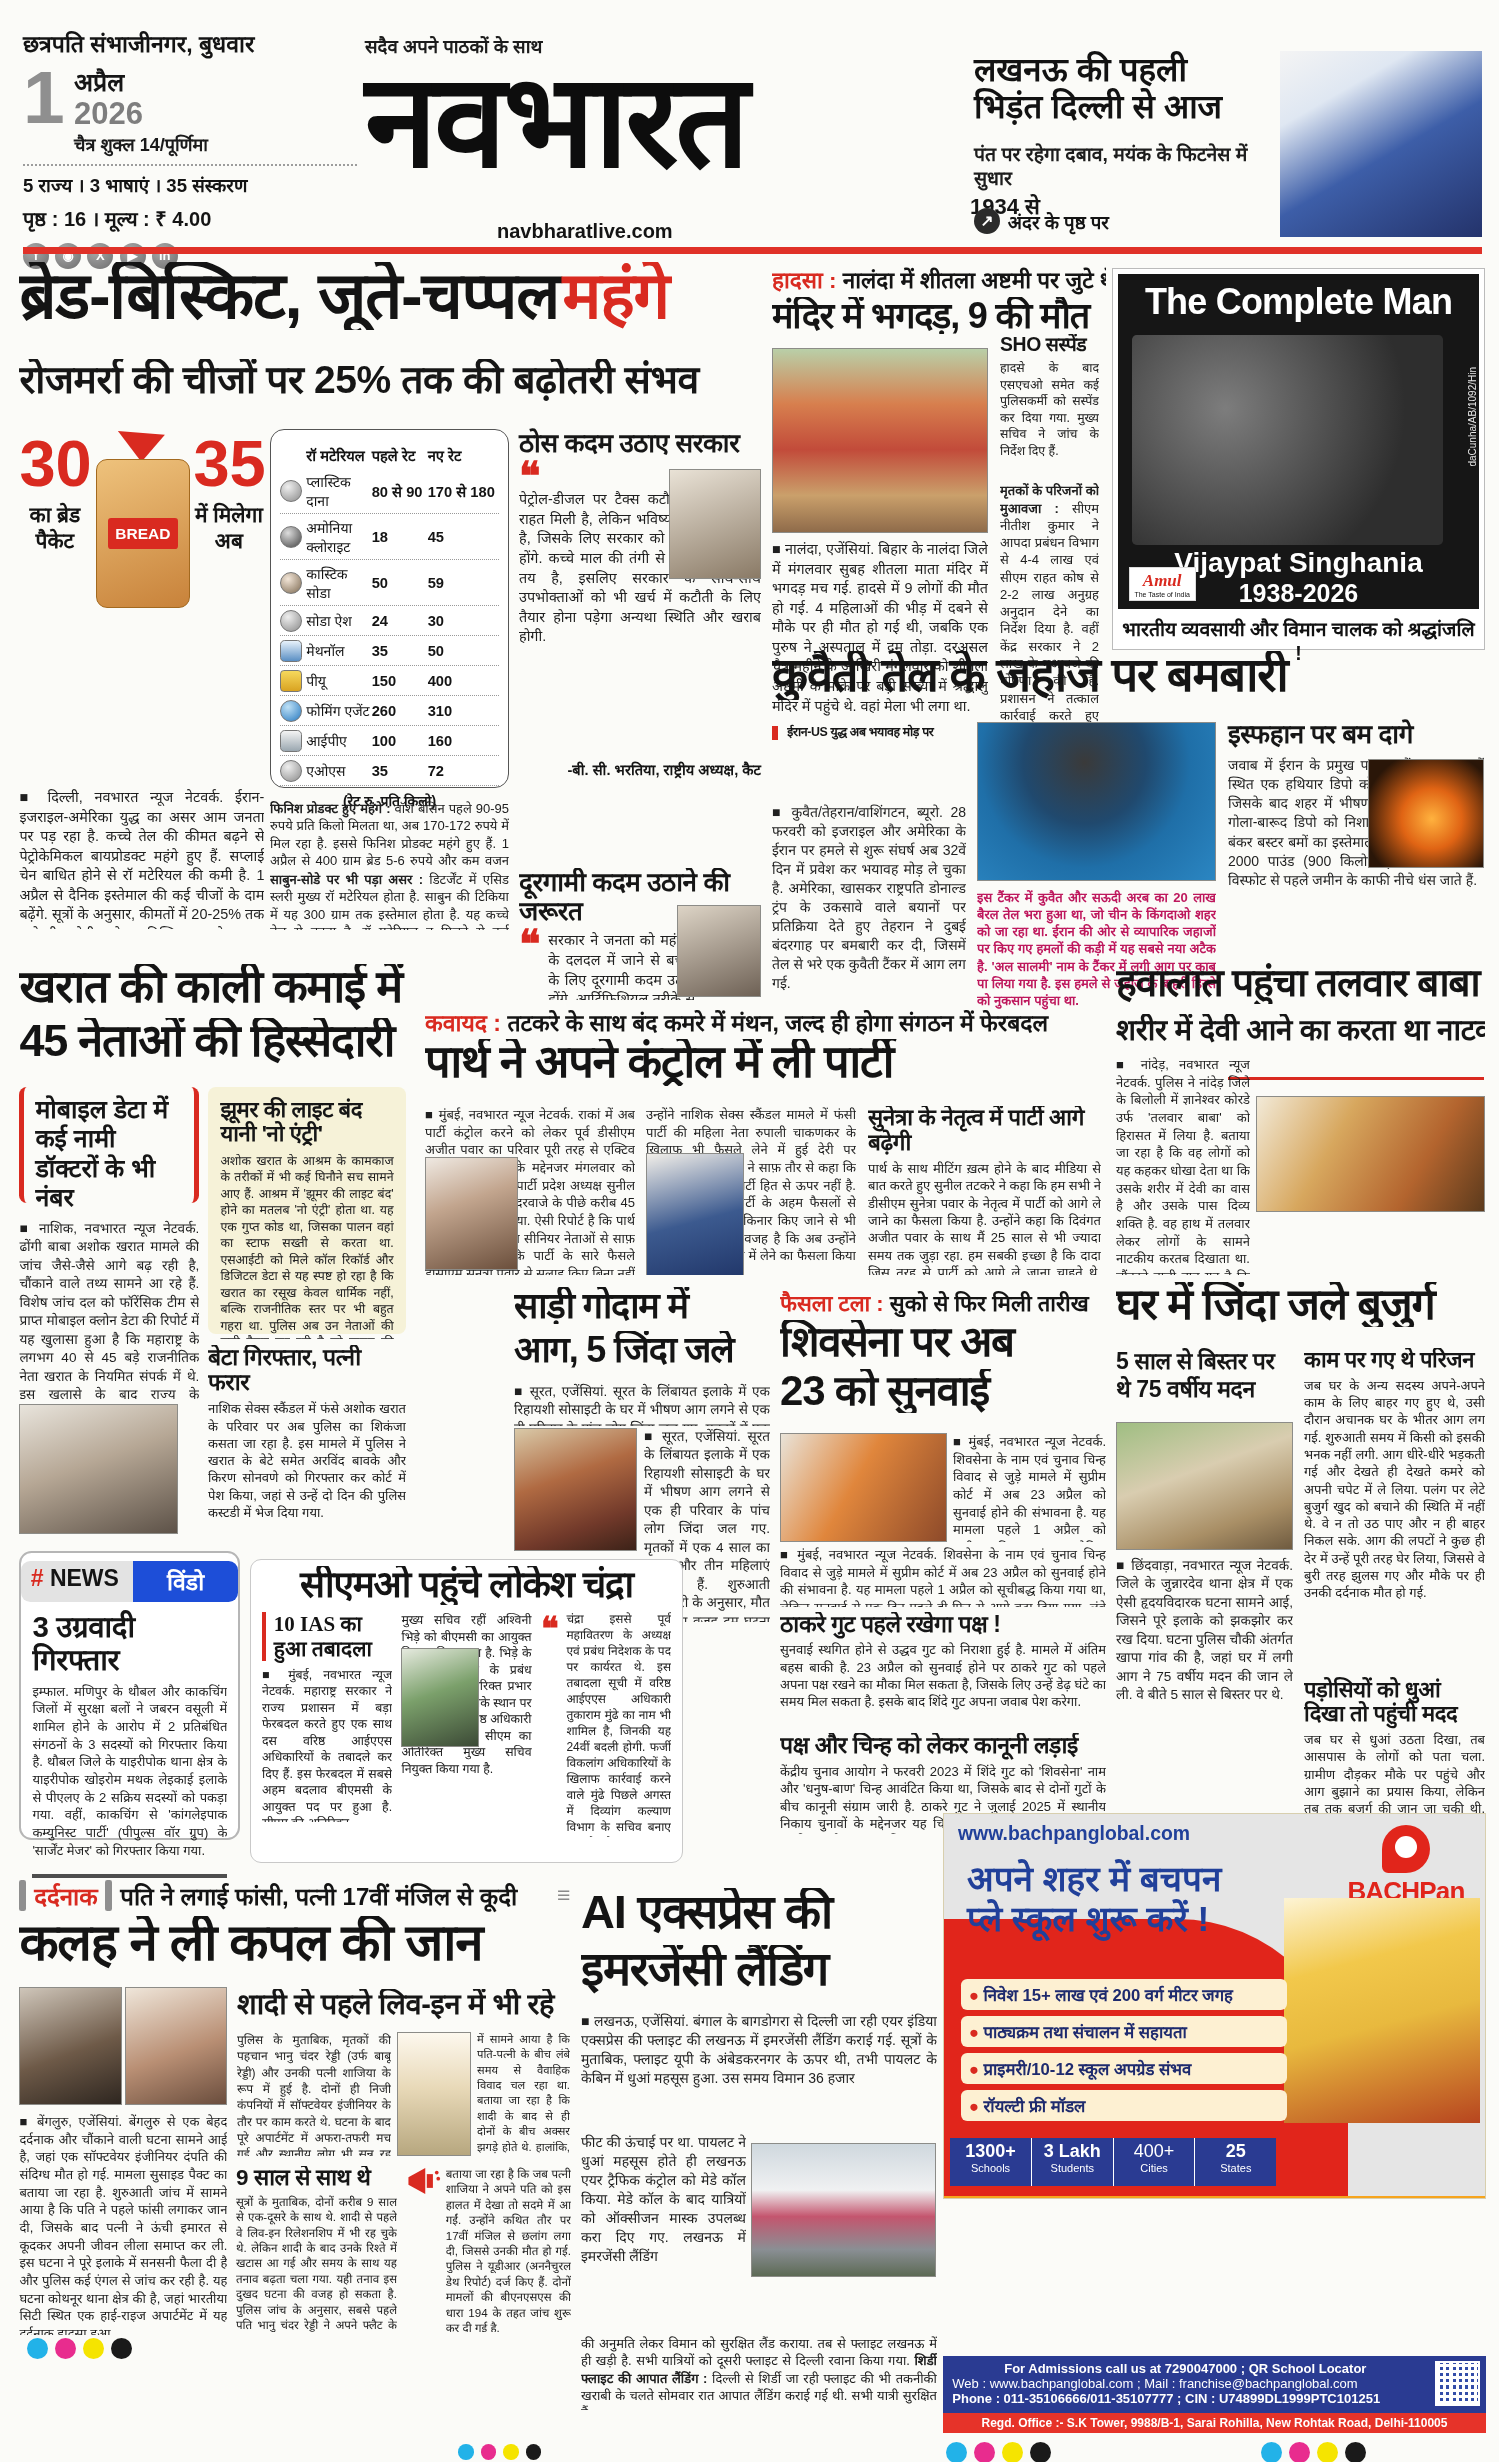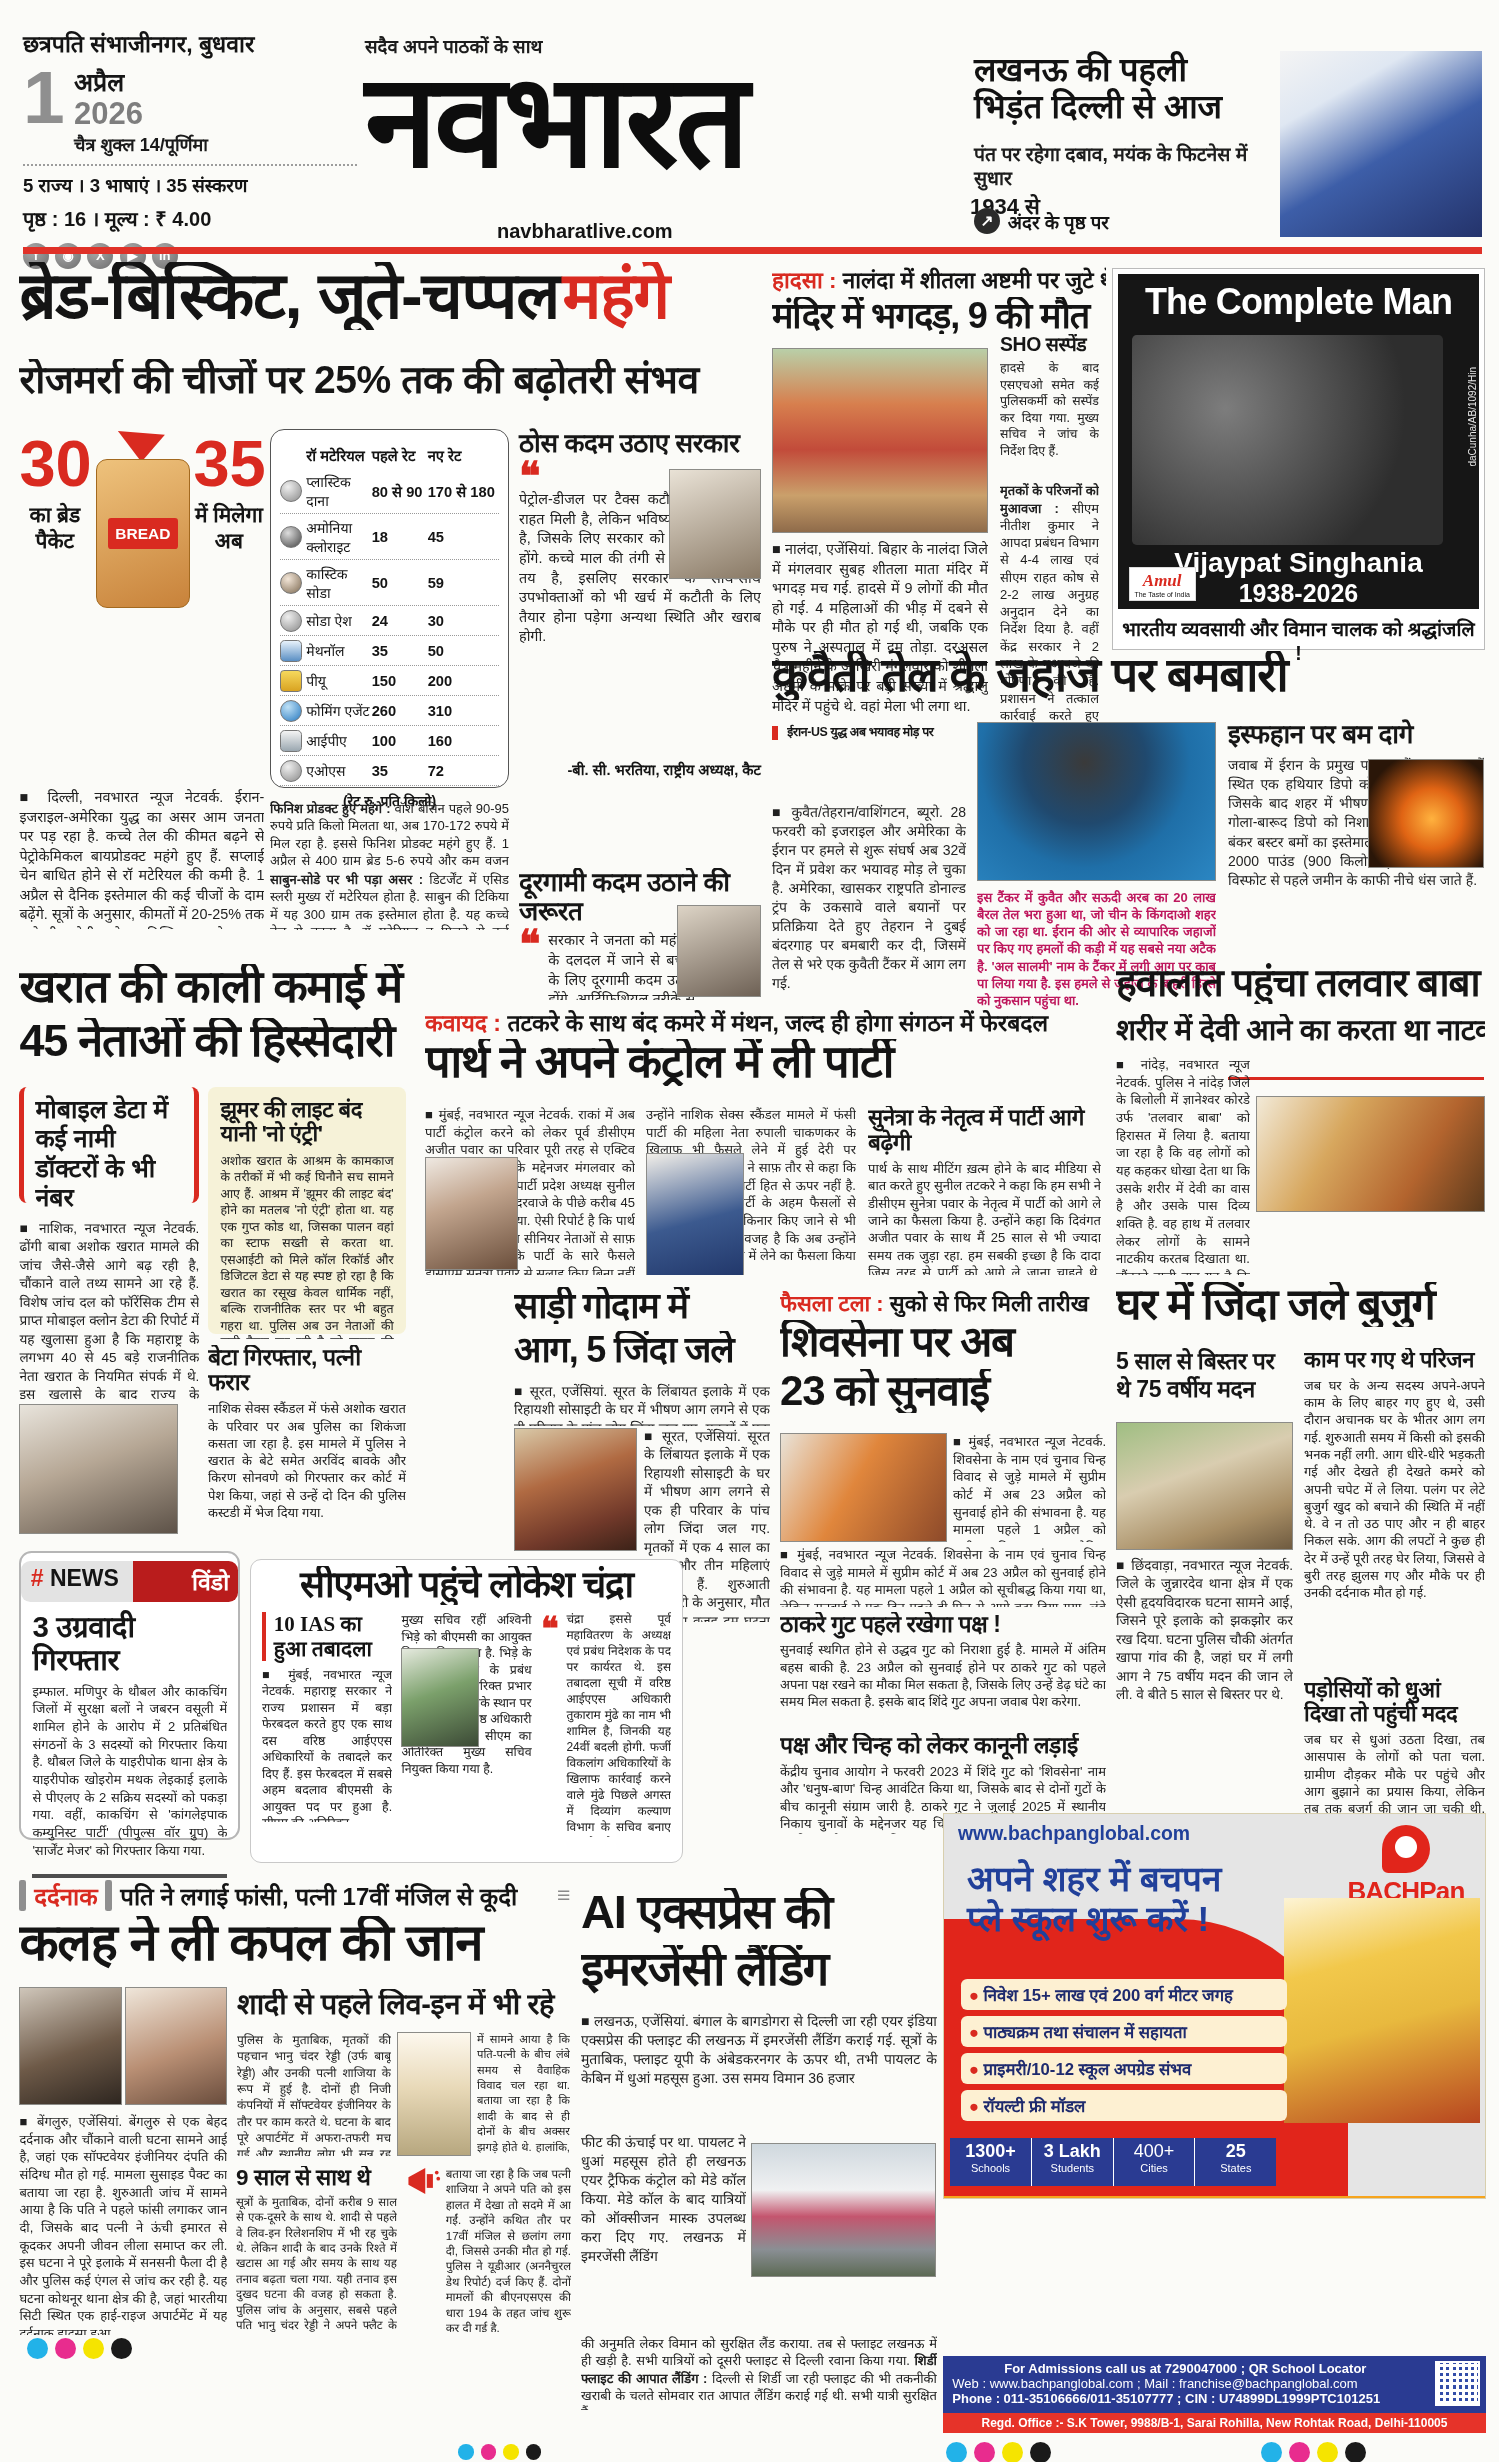--- a/index.html
+++ b/index.html
@@ -139,21 +139,21 @@
     <div class="trow">
         <span class="tico" style="background:linear-gradient(#e8f2fb,#5a8fc4);border-radius:4.7px"></span>
         <span>मेथनॉल</span>
         <span class="tnum">35</span>
         <span class="tnum">50</span>
       </div>
     <div class="trow">
         <span class="tico" style="background:linear-gradient(#f6d95d,#d9a321);border-radius:3.9px"></span>
         <span>पीयू</span>
         <span class="tnum">150</span>
-        <span class="tnum">200</span>
+        <span class="tnum">400</span>
       </div>
     <div class="trow">
         <span class="tico" style="background:radial-gradient(circle at 35% 30%,#bfe1f6,#2779c0)"></span>
         <span>फोमिंग एजेंट</span>
         <span class="tnum">260</span>
         <span class="tnum">310</span>
       </div>
     <div class="trow">
         <span class="tico" style="background:linear-gradient(#f4f4f4,#9aa7b0);border-radius:4.7px"></span>
         <span>आईपीए</span>
@@ -305,21 +305,21 @@
   <div class="abs" style="left:1304px;top:1348px;width:181px;height:466px;overflow:hidden">
     <div class="subhl" style="font-size:22px">काम पर गए थे परिजन</div>
     <div class="smtx" style="height:295px;margin-top:4.7px;font-size:13px">जब घर के अन्य सदस्य अपने-अपने काम के लिए बाहर गए हुए थे, उसी दौरान अचानक घर के भीतर आग लग गई. शुरुआती समय में किसी को इसकी भनक नहीं लगी. आग धीरे-धीरे भड़कती गई और देखते ही देखते कमरे को अपनी चपेट में ले लिया. पलंग पर लेटे बुजुर्ग खुद को बचाने की स्थिति में नहीं थे. वे न तो उठ पाए और न ही बाहर निकल सके. आग की लपटों ने कुछ ही देर में उन्हें पूरी तरह घेर लिया, जिससे वे बुरी तरह झुलस गए और मौके पर ही उनकी दर्दनाक मौत हो गई.</div>
     <div class="subhl" style="font-size:22px;margin-top:6.2px">पड़ोसियों को धुआं दिखा तो पहुंची मदद</div>
     <div class="smtx" style="height:93px;margin-top:4.7px;font-size:13px">जब घर से धुआं उठता दिखा, तब आसपास के लोगों को पता चला. ग्रामीण दौड़कर मौके पर पहुंचे और आग बुझाने का प्रयास किया, लेकिन तब तक बुजुर्ग की जान जा चुकी थी. सूचना मिलते ही पुलिस मौके पर पहुंची और मामले की जांच शुरू कर दी.</div>
   </div>
 
   <div class="abs newsbox" style="left:19.4px;top:1551px;width:221px;height:289px;padding:0 11px">
     <div style="display:flex;margin:7.8px -11px 0 -11px">
       <span style="flex:1;background:#e3e3e3;border-radius:9.3px 0 0 9.3px;padding:4.7px 9.3px;font-weight:800;font-size:23px;color:#141414"><span class="red">#</span> <span>NEWS</span></span>
-      <span style="flex:0 0 87px;background:#b91c1c;border-radius:0 9.3px 9.3px 0;padding:4.7px 9.3px;font-weight:800;font-size:23px;color:#fff;text-align:right">विंडो</span>
+      <span style="flex:0 0 87px;background:#1d4ed8;border-radius:0 9.3px 9.3px 0;padding:4.7px 9.3px;font-weight:800;font-size:23px;color:#fff;text-align:center">विंडो</span>
     </div>
     <div class="subhl" style="font-size:29.5px;margin-top:9.3px">3 उग्रवादी गिरफ्तार</div>
     <div class="bodytx" style="height:185px;margin-top:6.2px;font-size:13px">इम्फाल. मणिपुर के थौबल और काकचिंग जिलों में सुरक्षा बलों ने जबरन वसूली में शामिल होने के आरोप में 2 प्रतिबंधित संगठनों के 3 सदस्यों को गिरफ्तार किया है. थौबल जिले के याइरीपोक थाना क्षेत्र के याइरीपोक खोइरोम मथक लेइकाई इलाके से पीएलए के 2 सक्रिय सदस्यों को पकड़ा गया. वहीं, काकचिंग से 'कांगलेइपाक कम्युनिस्ट पार्टी' (पीपुल्स वॉर ग्रुप) के 'सार्जेंट मेजर' को गिरफ्तार किया गया.</div>
     <div class="rule" style="height:3.9px;margin-top:6.2px"></div>
   </div>
 
   <div class="abs" style="left:250px;top:1559px;width:433px;height:304px;border:1.6px solid #c9c9c9;border-radius:11px;background:#fff;padding:6.2px 11px;box-sizing:border-box">
     <div class="nowrap hl" style="font-size:37px;text-align:center">सीएमओ पहुंचे लोकेश चंद्रा</div>
     <div style="display:flex;gap:9.3px;margin-top:7.8px">
       <div style="flex:1;overflow:hidden;height:229px">

